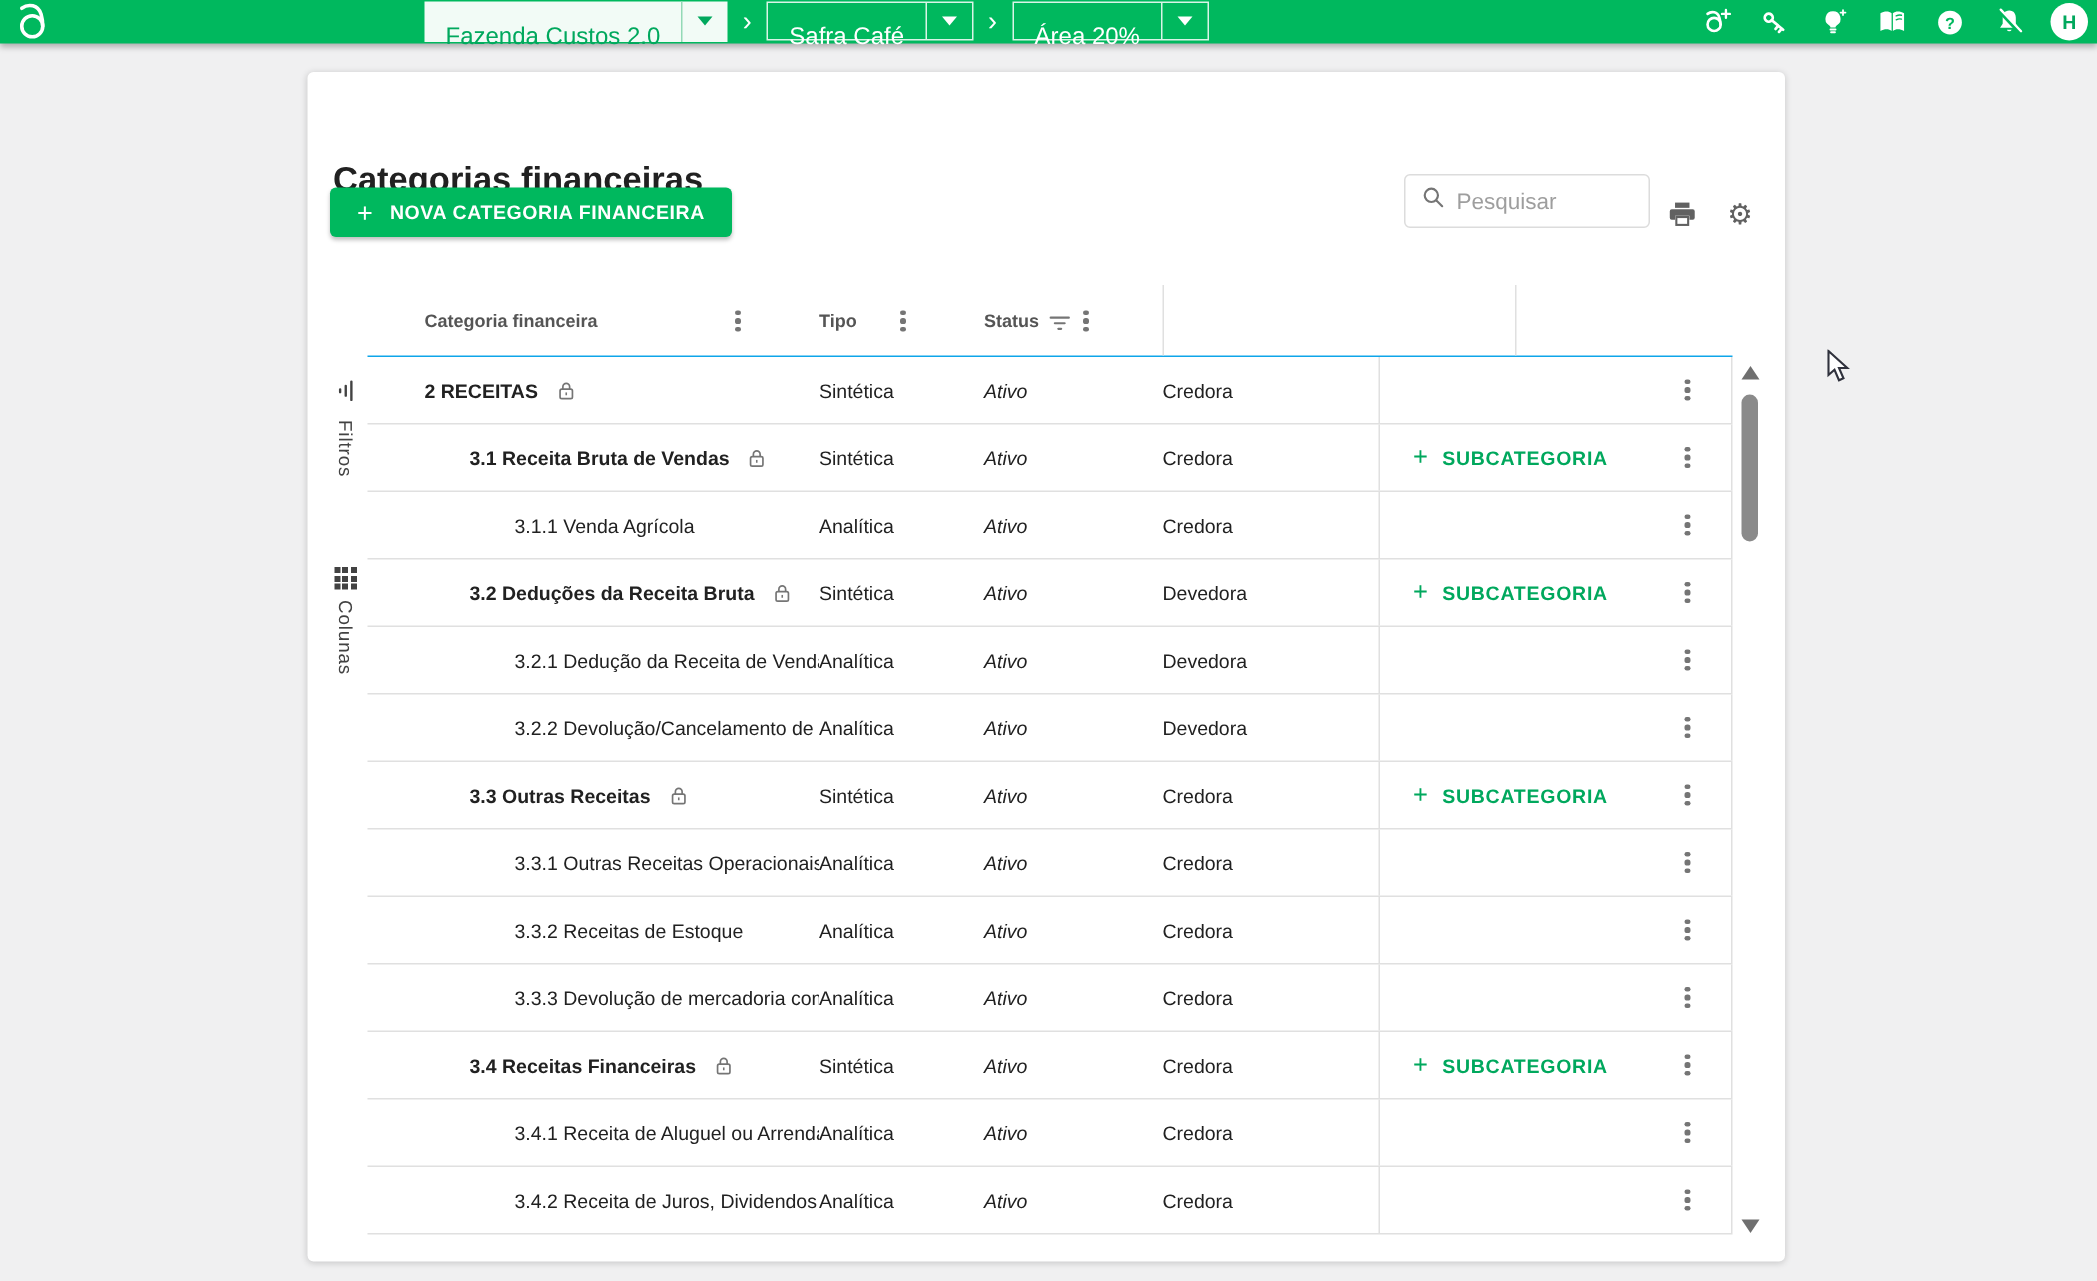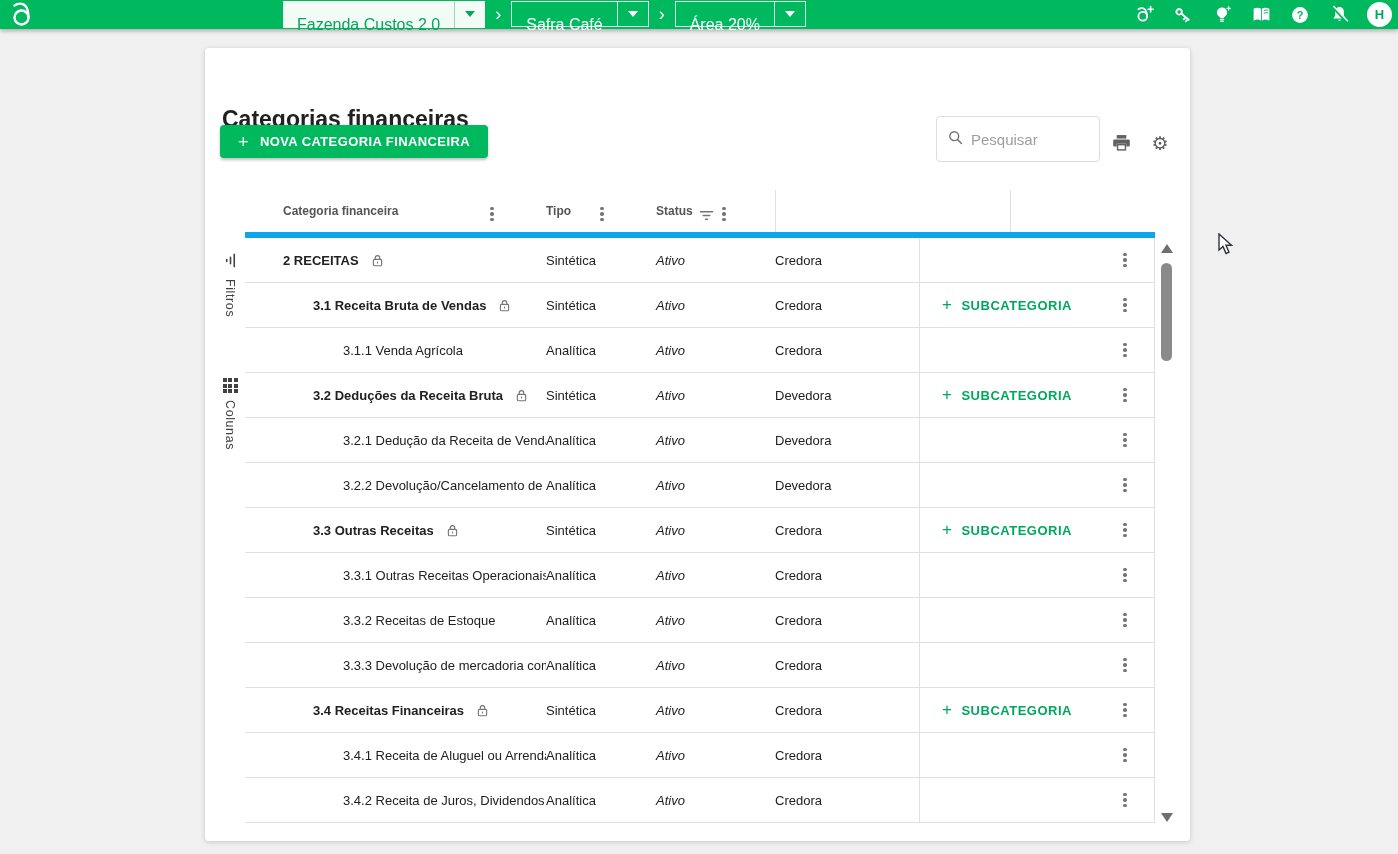--- a/index.html
+++ b/index.html
@@ -29,38 +29,38 @@
 
   
   .card { position:absolute; left:205px; top:48px; width:985px; height:793px; background:#fff;
     border-radius:4px; box-shadow:0 1px 5px rgba(0,0,0,0.18); }
   .page-title { position:absolute; left:17px; top:58px; font-size:23px; font-weight:700; color:#212121; }
   .new-cat-btn { position:absolute; left:15px; top:77px; height:33px; background:#00b85e; border:none;
     border-radius:4px; color:#fff; font-family:inherit; font-size:13px; font-weight:700; letter-spacing:0.4px;
     padding:0 18px; display:flex; align-items:center; gap:11px; cursor:pointer;
     box-shadow:0 2px 3px rgba(0,0,0,0.25); }
   .new-cat-btn .plus { font-size:18px; font-weight:400; line-height:1; }
-  .search-box { position:absolute; left:731px; top:68px; width:164px; height:46px; border:1px solid #dcdcdc;
+  .search-box { position:absolute; left:731px; top:68px; width:164px; height:36px; border:1px solid #dcdcdc;
     border-radius:4px; display:flex; align-items:center; padding:0 10px; gap:7px; background:#fff; }
   .search-box input { border:none; outline:none; width:110px; font-family:inherit; font-size:15px; color:#424242; }
   .search-box input::placeholder { color:#9e9e9e; }
   .tool-ic { position:absolute; width:22px; height:22px; display:flex; align-items:center; justify-content:center; cursor:pointer; }
   .gear-glyph { font-family:"DejaVu Sans",sans-serif; font-size:19px; color:#616161; line-height:1; }
 
   
   .side-tab { position:absolute; left:10px; width:30px; display:flex; flex-direction:column; align-items:center; gap:7px; cursor:pointer; }
   .side-tab .vlabel { writing-mode:vertical-rl; font-size:12.5px; color:#424242; letter-spacing:0.6px; }
   #tab-filtros { top:205px; }
   #tab-colunas { top:330px; }
   .gridicon { display:grid; grid-template-columns:repeat(3,4px); grid-template-rows:repeat(3,4px); gap:1.5px; }
   .gridicon i { background:#424242; }
 
   
   .table { position:absolute; left:40px; top:142px; width:910px; }
-  .thead { height:48px; display:flex; align-items:center; border-bottom:6px solid #0ea5e9; }
+  .thead { height:48px; display:flex; align-items:center; border-bottom:1px solid #0ea5e9; }
   .hc { position:relative; height:100%; display:flex; align-items:center; font-size:12px; font-weight:700; color:#555; }
   .hc1 { width:301px; padding-left:38px; } .hc2 { width:110px; } .hc3 { width:119px; } .hc4 { width:144px; }
   .hc5 { width:236px; border-left:1px solid #e0e0e0; border-right:1px solid #e0e0e0; }
   .kebab { width:4px; height:16px; display:flex; flex-direction:column; justify-content:center; gap:2px; cursor:pointer; }
   .kebab i { width:3.5px; height:3.5px; border-radius:50%; background:#757575; }
   .hc .kebab { position:absolute; top:16px; }
   .hc1 .kebab { left:245px; } .hc2 .kebab { left:54px; } .hc3 .kebab { left:66px; } .hc4 .kebab { left:110px; }
   .hc3 .flt { position:absolute; left:42px; top:19px; }
   .trow { height:45px; display:flex; align-items:center; border-bottom:1px solid #e0e0e0; }
   .c-name { width:301px; display:flex; align-items:center; gap:11px; overflow:hidden; white-space:nowrap;

